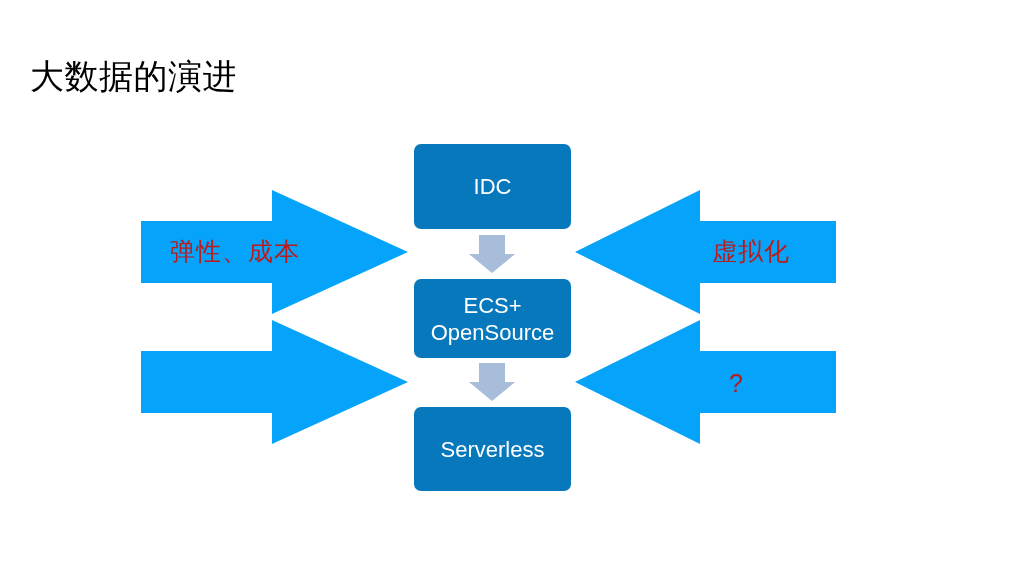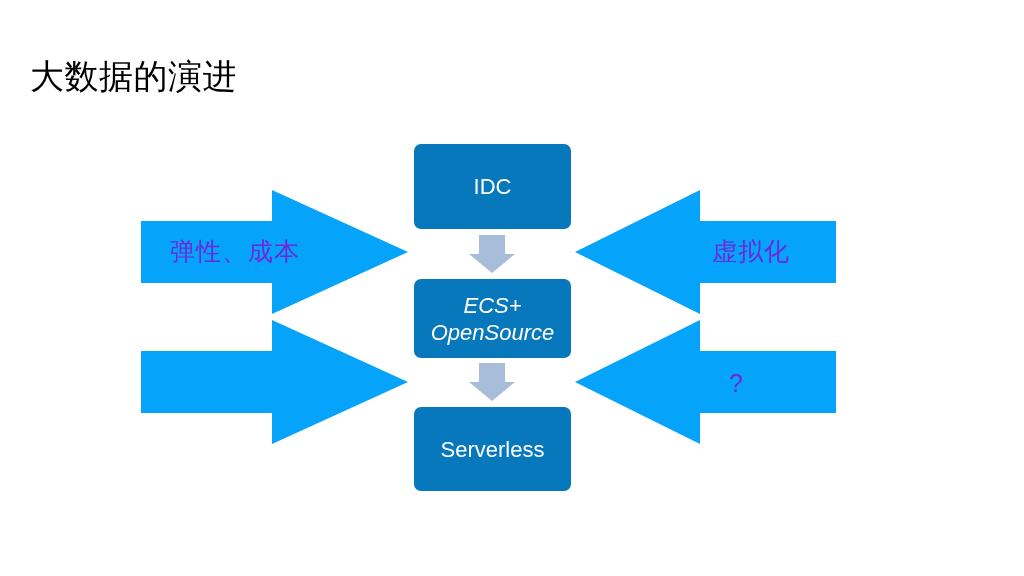--- a/index.html
+++ b/index.html
@@ -49,21 +49,21 @@
     display: flex;
     align-items: center;
     justify-content: center;
     text-align: center;
     font-size: 22px;
     line-height: 27px;
     font-weight: 400;
     white-space: pre-line;
   }
   #stage-box-0 { top: 144px; height: 85px; }
-  #stage-box-1 { top: 279px; height: 79px; font-style: italic; }
+  #stage-box-1 { top: 279px; height: 79px; }
   #stage-box-2 { top: 407px; height: 84px; }
 
   
   .flow-arrow {
     position: absolute;
     left: 469px;
     width: 46px;
     height: 38px;
   }
   #flow-arrow-0 { top: 235px; }
@@ -72,21 +72,21 @@
 
   
   .block-arrow {
     position: absolute;
     height: 124px;
   }
   .block-arrow svg { display: block; width: 100%; height: 100%; }
 
   .arrow-label {
     position: absolute;
-    color: #6d28d9;
+    color: #b91c1c;
     font-size: 25px;
     line-height: 30px;
     font-weight: 400;
     white-space: nowrap;
     letter-spacing: 1px;
   }
 
   
   #block-arrow-left-0 { left: 141px; top: 190px; width: 267px; }
   #block-arrow-left-1 { left: 141px; top: 320px; width: 267px; }

